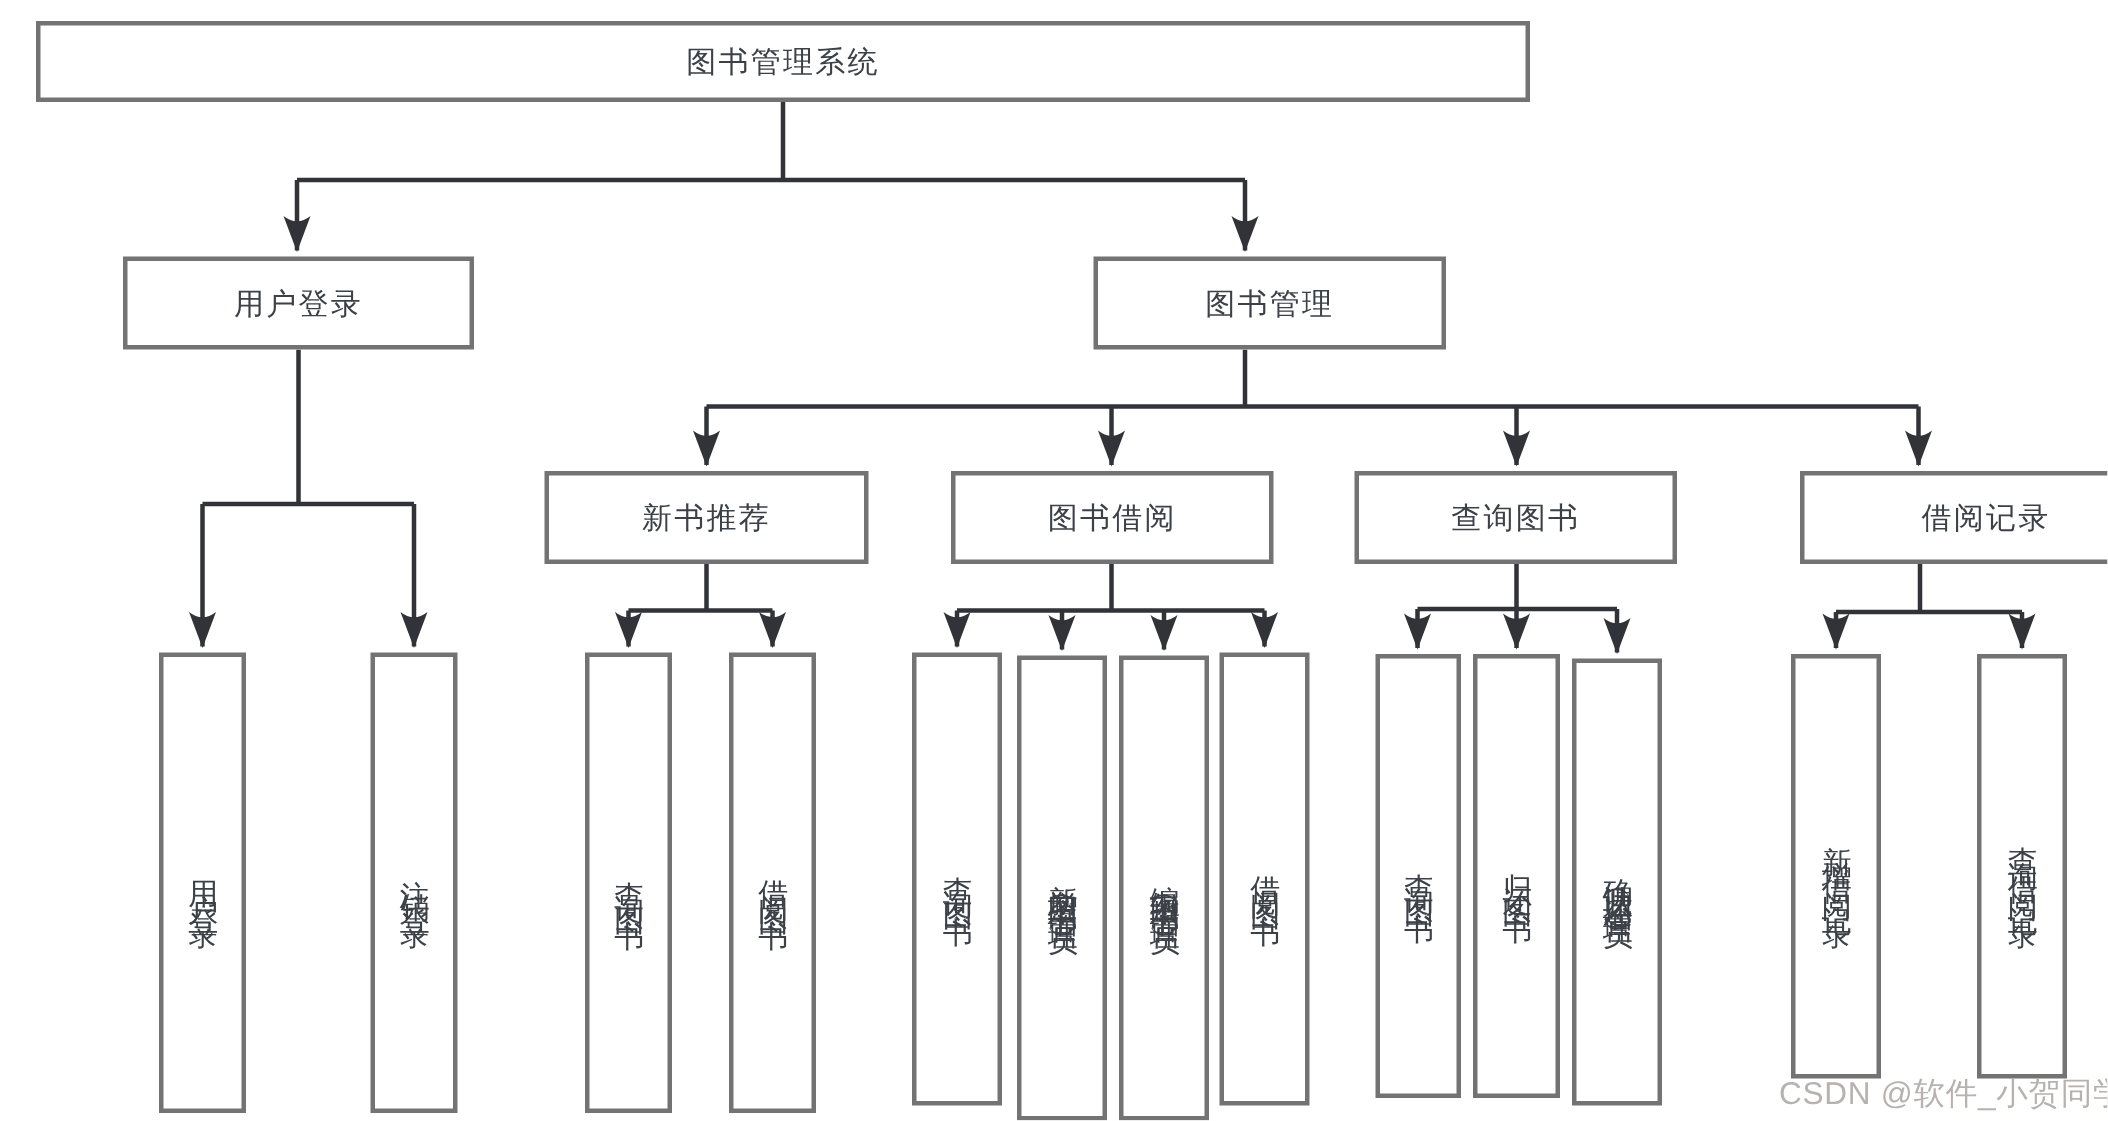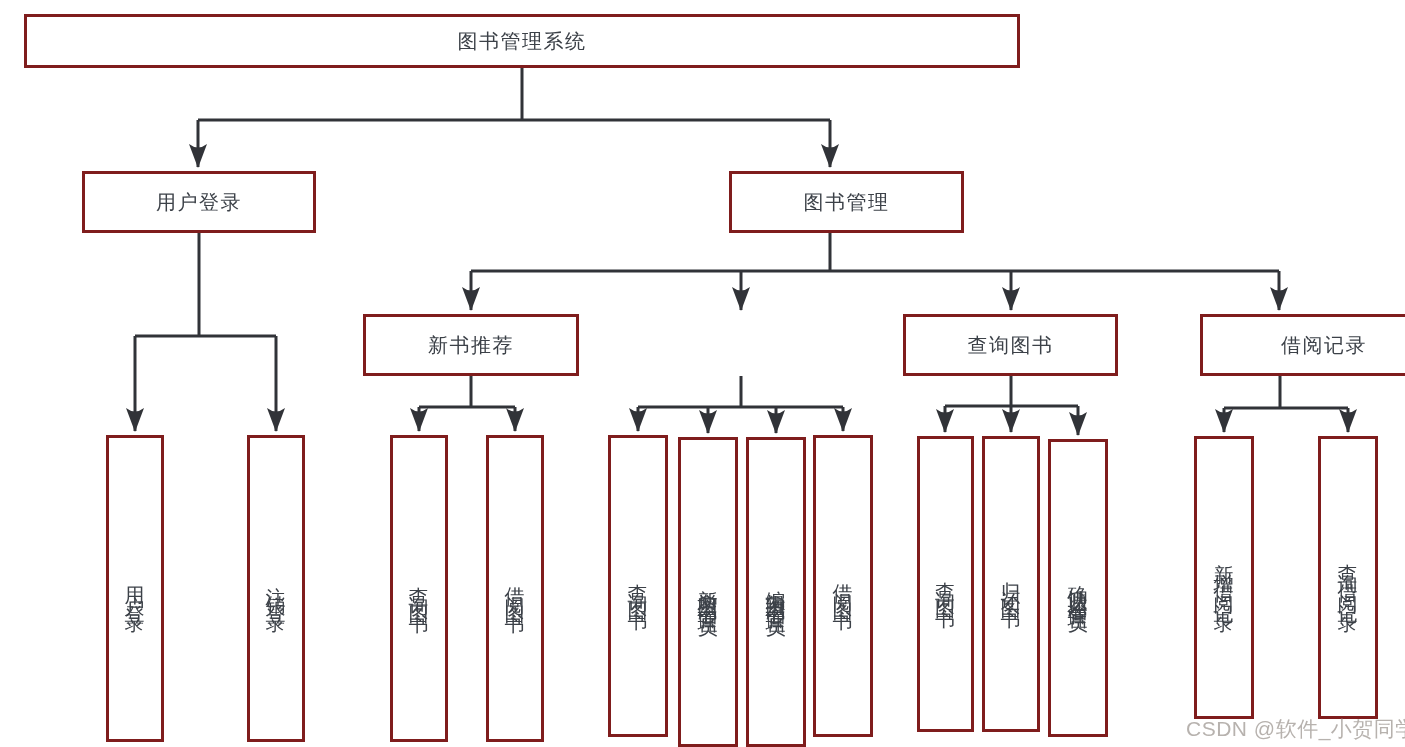--- a/index.html
+++ b/index.html
@@ -8,21 +8,21 @@
     width:1405px;height:747px;
     background:#ffffff;
     overflow:hidden;
     font-family:"Liberation Sans","DejaVu Sans",sans-serif;
   }
   svg.connectors{position:absolute;left:0;top:0;z-index:1;}
   .node{
     position:absolute;
     z-index:2;
     background:#ffffff;
-    border:3px solid #7f1d1d;
+    border:3px solid #737373;
     box-sizing:border-box;
     display:flex;align-items:center;justify-content:center;
     color:#3c4148;
   }
   .node.h{font-size:20px;letter-spacing:1.5px;}
   .node.v{
     writing-mode:vertical-rl;
     font-size:20px;
     line-height:1;
   }
@@ -81,20 +81,21 @@
       <path d="M1348 408 V432" marker-end="url(#ah)"></path>
     </g>
   </svg>
 
   <div class="node h" style="left:24px;top:14px;width:996px;height:54px;">图书管理系统</div>
 
   <div class="node h" style="left:82px;top:171px;width:234px;height:62px;">用户登录</div>
   <div class="node h" style="left:713px;top:171px;width:235px;height:62px;margin-left:16px;">图书管理</div>
 
   <div class="node h" style="left:363px;top:314px;width:216px;height:62px;">新书推荐</div>
+  <div class="node h" style="left:634px;top:314px;width:215px;height:62px;">图书借阅</div>
   <div class="node h" style="left:903px;top:314px;width:215px;height:62px;">查询图书</div>
   <div class="node h" style="left:1200px;top:314px;width:248px;height:62px;">借阅记录</div>
 
   <div class="node v ls-s" style="left:106px;top:435px;width:58px;height:307px;">用户登录</div>
   <div class="node v ls-s" style="left:247px;top:435px;width:58px;height:307px;">注销登录</div>
 
   <div class="node v ls-s" style="left:390px;top:435px;width:58px;height:307px;">查询图书</div>
   <div class="node v ls-s" style="left:486px;top:435px;width:58px;height:307px;">借阅图书</div>
 
   <div class="node v ls-s" style="left:608px;top:435px;width:60px;height:302px;">查询图书</div>

